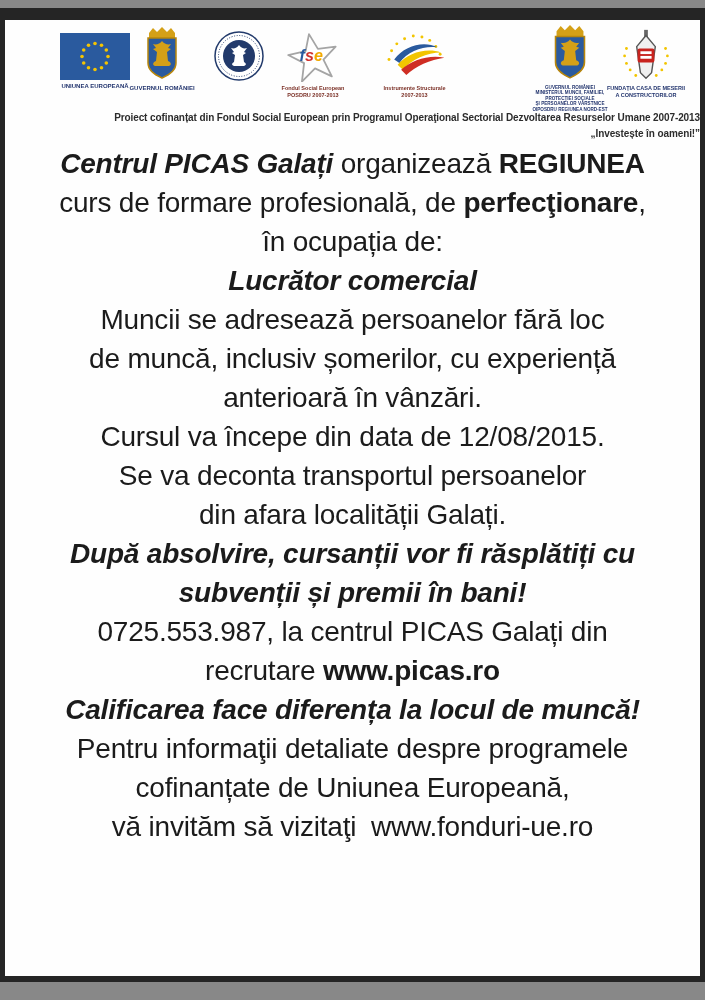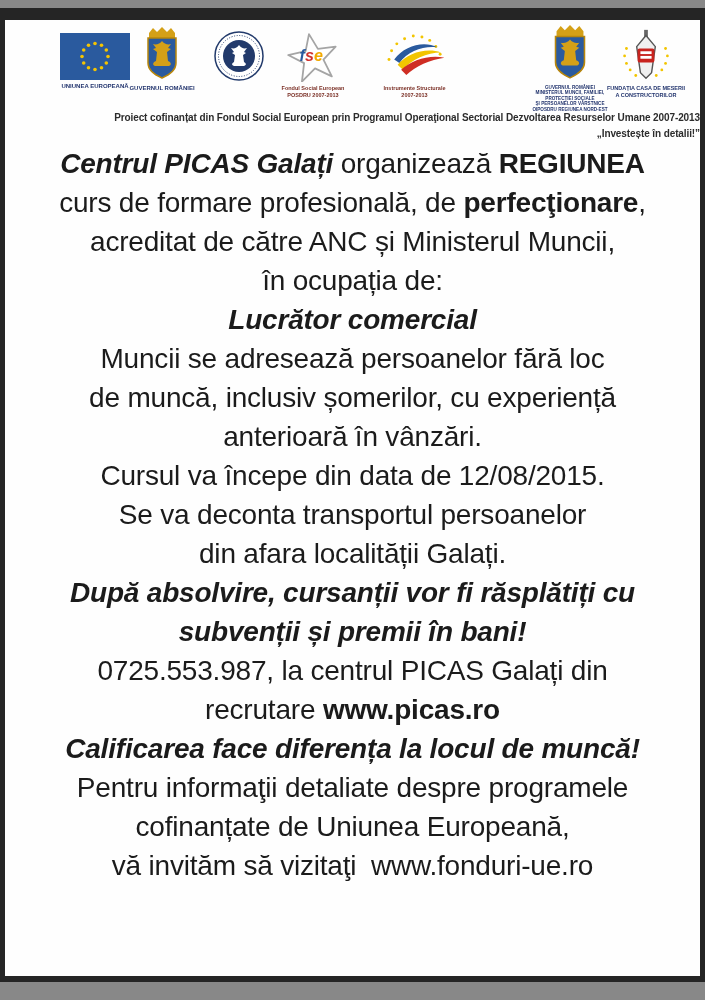--- a/index.html
+++ b/index.html
@@ -159,30 +159,29 @@
       <div class="cap two">
         <div>FUNDAŢIA CASA DE MESERII</div>
         <div>A CONSTRUCTORILOR</div>
       </div>
     </div>
 
   </div>
 
   <div class="project">
     <div>Proiect cofinanțat din Fondul Social European prin Programul Operaţional Sectorial Dezvoltarea Resurselor Umane 2007-2013</div>
-    <div>„Investește în detalii!”</div>
+    <div>„Investește în oameni!”</div>
   </div>
 
   <div class="bodytext">
 
     <div class="line"><span class="bi">Centrul PICAS Galați</span><span> organizează </span><span class="b">REGIUNEA</span></div>
 
     <div class="line"><span>curs de formare profesională, de </span><span class="b">perfecţionare</span><span>,</span></div>
 
-    <div class="line">acreditat de către ANC și Ministerul Muncii,</div>
     <div class="line">în ocupația de:</div>
     <div class="line bi">Lucrător comercial</div>
     <div class="line">Muncii se adresează persoanelor fără loc</div>
     <div class="line">de muncă, inclusiv șomerilor, cu experiență</div>
     <div class="line">anterioară în vânzări.</div>
     <div class="line">Cursul va începe din data de 12/08/2015.</div>
     <div class="line">Se va deconta transportul persoanelor</div>
     <div class="line">din afara localității Galați.</div>
     <div class="line bi">După absolvire, cursanții vor fi răsplătiți cu</div>
     <div class="line bi">subvenții și premii în bani!</div>

